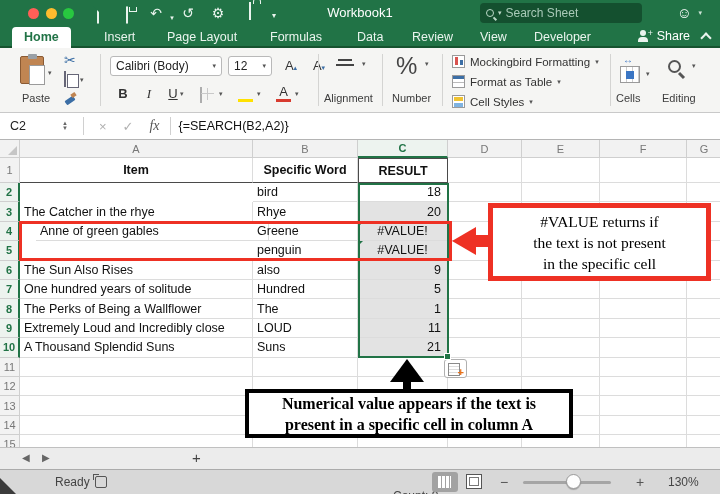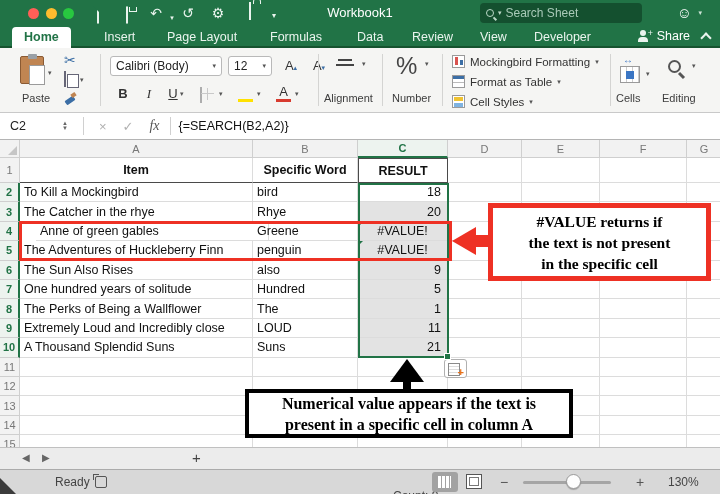--- a/index.html
+++ b/index.html
@@ -103,21 +103,21 @@
   .cell.num { justify-content:flex-end; padding-right:6px; }
   .cell.err { justify-content:center; }
   .cell.err::before { content:""; position:absolute; left:0; top:0; border-top:5px solid #217346; border-right:5px solid transparent; }
   #sel-border { position:absolute; left:358px; top:43px; width:91px; height:175px; border:2px solid #217346; pointer-events:none; z-index:5; }
   #fill-handle { position:absolute; left:444px; top:213px; width:7px; height:7px; background:#217346; border:1px solid #fff; z-index:6; }
   #red-rect { position:absolute; left:19px; top:81px; width:433px; height:40px; border:3px solid #ee3124; z-index:7; }
   #red-arrow-head { position:absolute; left:452px; top:87px; width:0; height:0; border-top:14px solid transparent; border-bottom:14px solid transparent; border-right:24px solid #ee3124; z-index:7; }
   #red-arrow-stem { position:absolute; left:474px; top:95px; width:16px; height:12px; background:#ee3124; z-index:7; }
   #red-note { position:absolute; left:488px; top:63px; width:223px; height:78px; background:#fff; border:5px solid #ee3124; z-index:8;
               display:flex; flex-direction:column; align-items:center; justify-content:center;
-              font-family:"Liberation Serif",serif; font-weight:bold; font-size:15.5px; color:#000; line-height:21px; text-align:center; }
+              font-family:"Liberation Serif",serif; font-weight:normal; font-size:15.5px; color:#000; line-height:21px; text-align:center; }
   #black-arrow-head { position:absolute; left:390px; top:219px; width:0; height:0; border-left:17px solid transparent; border-right:17px solid transparent; border-bottom:23px solid #000; z-index:8; }
   #black-arrow-stem { position:absolute; left:403px; top:240px; width:8px; height:10px; background:#000; z-index:8; }
   #black-note { position:absolute; left:245px; top:249px; width:328px; height:49px; background:#fff; border:4px solid #000; z-index:9;
                 display:flex; flex-direction:column; align-items:center; justify-content:center;
                 font-family:"Liberation Serif",serif; font-weight:bold; font-size:16px; color:#000; line-height:21px; text-align:center; }
   #paste-opt { position:absolute; left:444px; top:219px; width:23px; height:19px; background:#fff; border:1px solid #b0b0b0; border-radius:3px; z-index:4; }
   #paste-opt::before { content:""; position:absolute; left:3px; top:3px; width:10px; height:11px; border:1px solid #8a8a8a; background:repeating-linear-gradient(0deg,#fff 0 2px,#ddd 2px 3px); }
   #paste-opt::after { content:"+"; position:absolute; right:2px; bottom:-1px; color:#e8711a; font-weight:bold; font-size:11px; }
 
   
@@ -303,42 +303,40 @@
       <div class="rh" style="left: 0px; top: 256.4px; width: 20px; height: 19.4px;">13</div>
       <div class="rh" style="left: 0px; top: 275.8px; width: 20px; height: 19.4px;">14</div>
       <div class="rh" style="left: 0px; top: 295.2px; width: 20px; height: 19.4px;">15</div>
       <div class="cell thead" style="left: 20px; top: 18px; width: 233px; height: 25px;">Item</div>
       <div class="cell thead" style="left: 253px; top: 18px; width: 105px; height: 25px;">Specific Word</div>
       <div class="cell thead c1b" style="left: 358px; top: 18px; width: 90px; height: 25px;">RESULT</div>
       <div class="cell" style="left: 448px; top: 18px; width: 74px; height: 25px;"></div>
       <div class="cell" style="left: 522px; top: 18px; width: 78px; height: 25px;"></div>
       <div class="cell" style="left: 600px; top: 18px; width: 87px; height: 25px;"></div>
       <div class="cell" style="left: 687px; top: 18px; width: 35px; height: 25px;"></div>
-      <div class="cell" style="left: 20px; top: 43px; width: 233px; height: 19.4px;">To Kill a Mockingbird</div>
       <div class="cell" style="left: 253px; top: 43px; width: 105px; height: 19.4px;">bird</div>
       <div class="cell active num" style="left: 358px; top: 43px; width: 90px; height: 19.4px;">18</div>
       <div class="cell" style="left: 448px; top: 43px; width: 74px; height: 19.4px;"></div>
       <div class="cell" style="left: 522px; top: 43px; width: 78px; height: 19.4px;"></div>
       <div class="cell" style="left: 600px; top: 43px; width: 87px; height: 19.4px;"></div>
       <div class="cell" style="left: 687px; top: 43px; width: 35px; height: 19.4px;"></div>
       <div class="cell" style="left: 20px; top: 62.4px; width: 233px; height: 19.4px;">The Catcher in the rhye</div>
       <div class="cell" style="left: 253px; top: 62.4px; width: 105px; height: 19.4px;">Rhye</div>
       <div class="cell selfill num" style="left: 358px; top: 62.4px; width: 90px; height: 19.4px;">20</div>
       <div class="cell" style="left: 448px; top: 62.4px; width: 74px; height: 19.4px;"></div>
       <div class="cell" style="left: 522px; top: 62.4px; width: 78px; height: 19.4px;"></div>
       <div class="cell" style="left: 600px; top: 62.4px; width: 87px; height: 19.4px;"></div>
       <div class="cell" style="left: 687px; top: 62.4px; width: 35px; height: 19.4px;"></div>
       <div class="cell" style="left: 20px; top: 81.8px; width: 233px; height: 19.4px; margin-left: 16px;">Anne of green gables</div>
       <div class="cell" style="left: 253px; top: 81.8px; width: 105px; height: 19.4px;">Greene</div>
       <div class="cell selfill err" style="left: 358px; top: 81.8px; width: 90px; height: 19.4px;">#VALUE!</div>
       <div class="cell" style="left: 448px; top: 81.8px; width: 74px; height: 19.4px;"></div>
       <div class="cell" style="left: 522px; top: 81.8px; width: 78px; height: 19.4px;"></div>
       <div class="cell" style="left: 600px; top: 81.8px; width: 87px; height: 19.4px;"></div>
       <div class="cell" style="left: 687px; top: 81.8px; width: 35px; height: 19.4px;"></div>
-      <div class="cell" style="left: 20px; top: 101.2px; width: 233px; height: 19.4px;">The Adventures of Huckleberry Finn</div>
       <div class="cell" style="left: 253px; top: 101.2px; width: 105px; height: 19.4px;">penguin</div>
       <div class="cell selfill err" style="left: 358px; top: 101.2px; width: 90px; height: 19.4px;">#VALUE!</div>
       <div class="cell" style="left: 448px; top: 101.2px; width: 74px; height: 19.4px;"></div>
       <div class="cell" style="left: 522px; top: 101.2px; width: 78px; height: 19.4px;"></div>
       <div class="cell" style="left: 600px; top: 101.2px; width: 87px; height: 19.4px;"></div>
       <div class="cell" style="left: 687px; top: 101.2px; width: 35px; height: 19.4px;"></div>
       <div class="cell" style="left: 20px; top: 120.6px; width: 233px; height: 19.4px;">The Sun Also Rises</div>
       <div class="cell" style="left: 253px; top: 120.6px; width: 105px; height: 19.4px;">also</div>
       <div class="cell selfill num" style="left: 358px; top: 120.6px; width: 90px; height: 19.4px;">9</div>
       <div class="cell" style="left: 448px; top: 120.6px; width: 74px; height: 19.4px;"></div>

